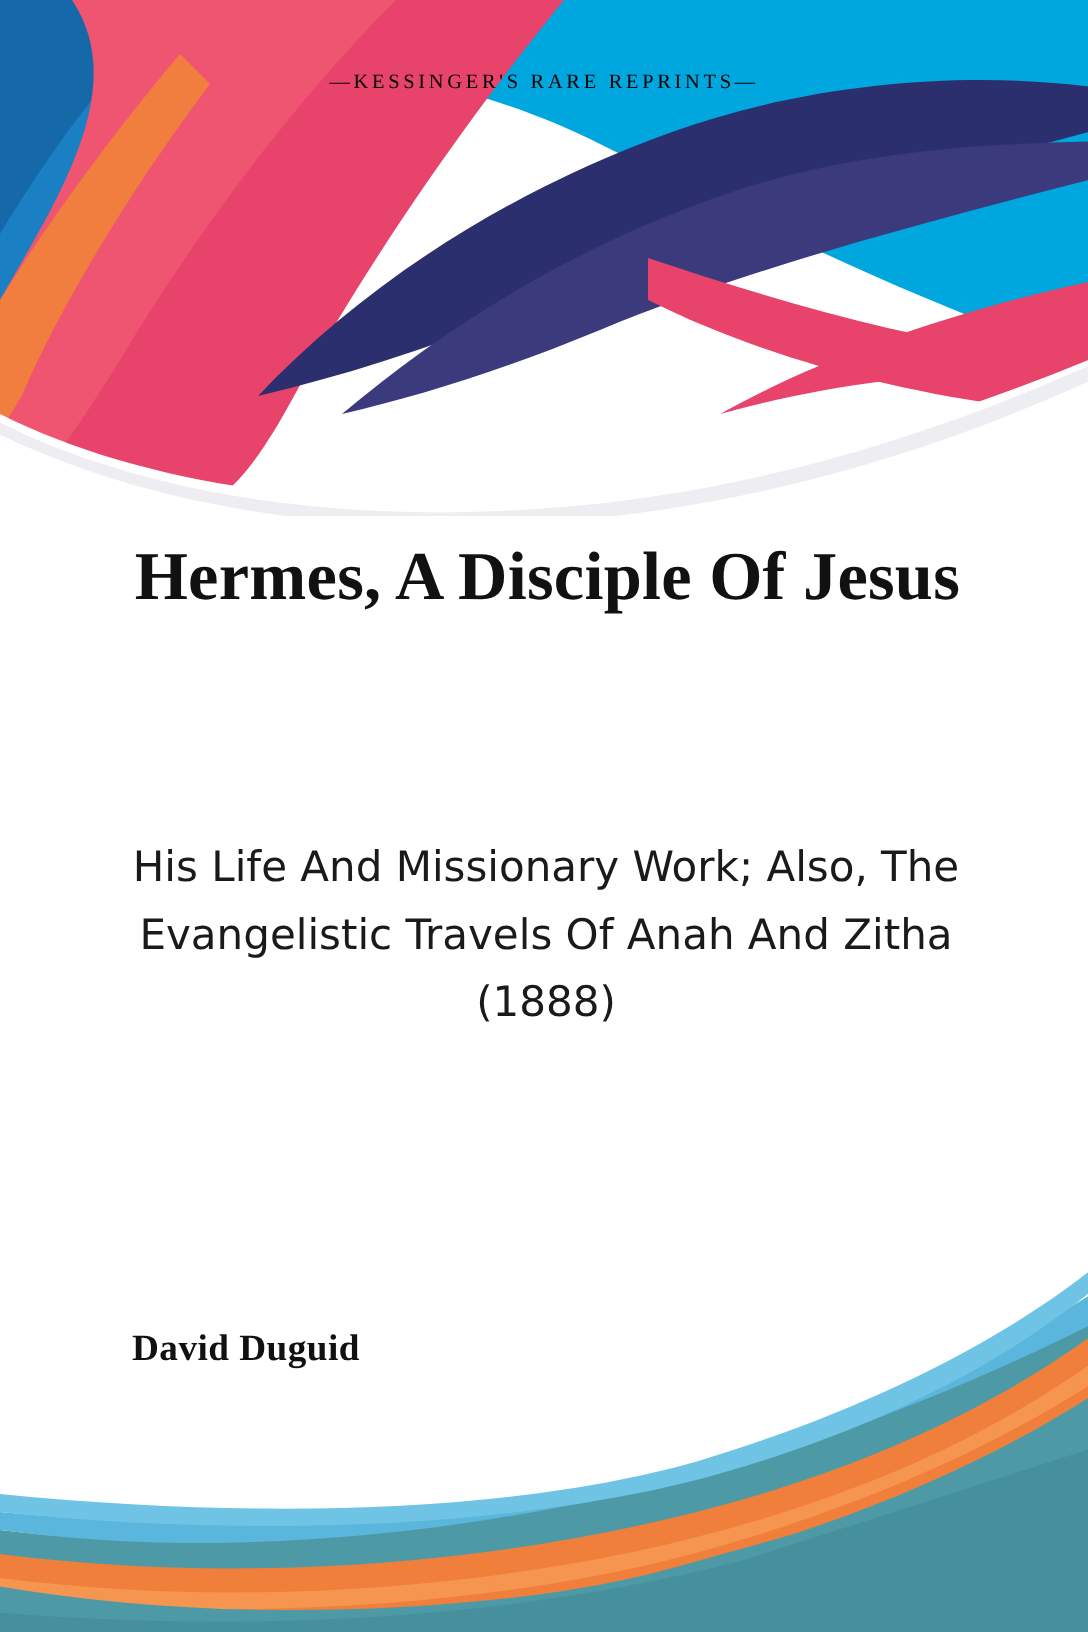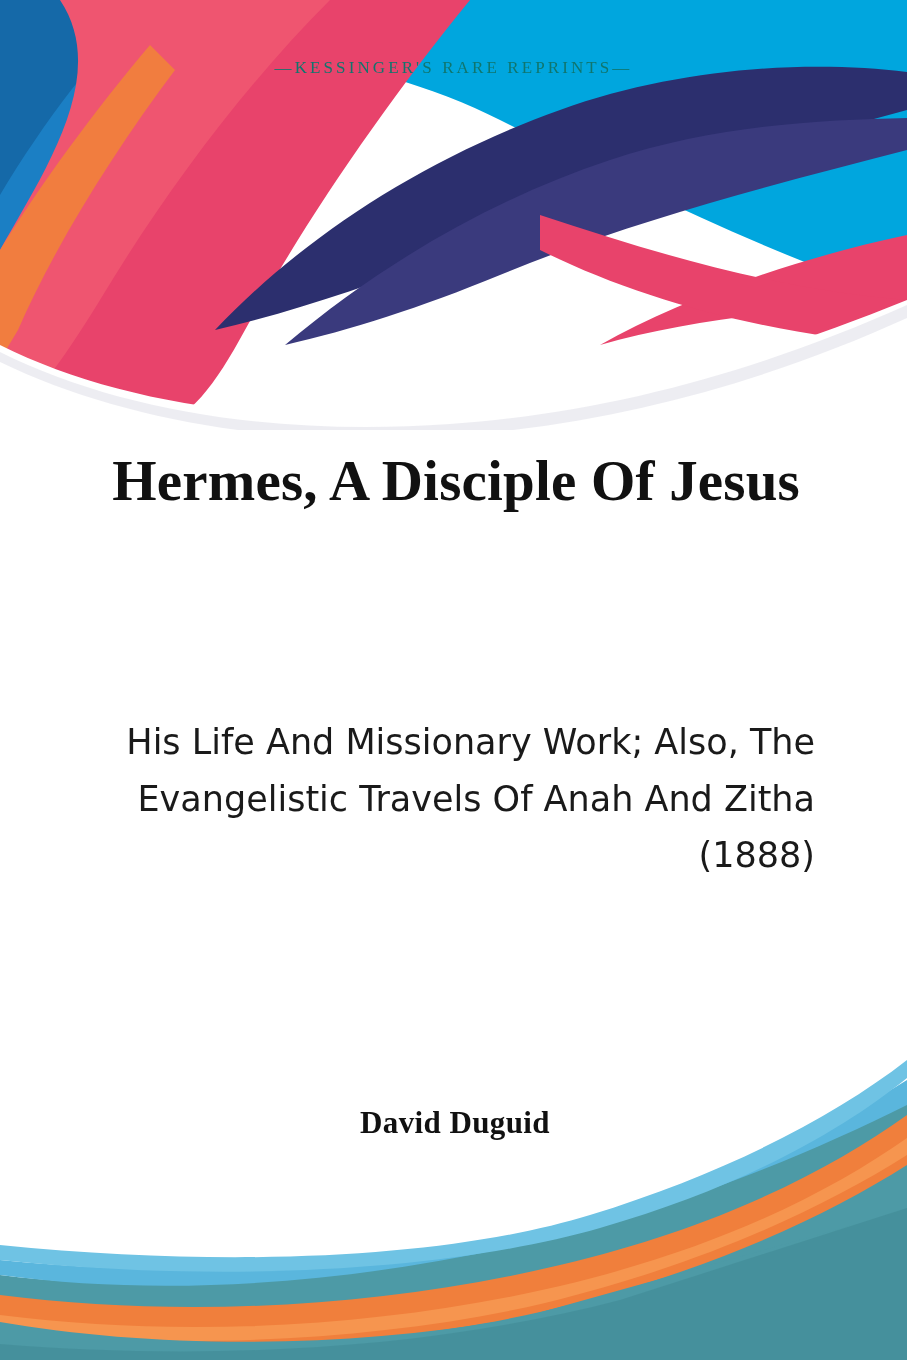--- a/index.html
+++ b/index.html
@@ -40,21 +40,21 @@
   .imprint {
     position: absolute;
     top: 58px;
     left: 0;
     width: 907px;
     text-align: center;
     z-index: 5;
   }
   .imprint-text {
     display: inline-block;
-    color: #0f766e;
+    color: #000000;
     font-family: "Liberation Serif", serif;
     font-size: 17px;
     letter-spacing: 3.1px;
     font-weight: 400;
     white-space: nowrap;
   }
   .text-block {
     position: absolute;
     left: 0;
     top: 0;
@@ -73,34 +73,33 @@
     font-size: 57px;
     line-height: 1.44;
     color: #111111;
     letter-spacing: 0.2px;
   }
   .subtitle {
     position: absolute;
     top: 695px;
     left: 95px;
     width: 720px;
-    text-align: right;
+    text-align: center;
     font-family: "DejaVu Sans", sans-serif;
     font-weight: 400;
     font-size: 35px;
     line-height: 1.62;
     color: #1a1a1a;
-    margin-top: 19px;
   }
   .author {
     position: absolute;
     top: 1105px;
     left: 110px;
     width: 690px;
-    text-align: center;
+    text-align: left;
     font-family: "Liberation Serif", serif;
     font-weight: 700;
     font-size: 31px;
     color: #111111;
     letter-spacing: 0.4px;
   }
 </style>
 </head>
 <body>
 

